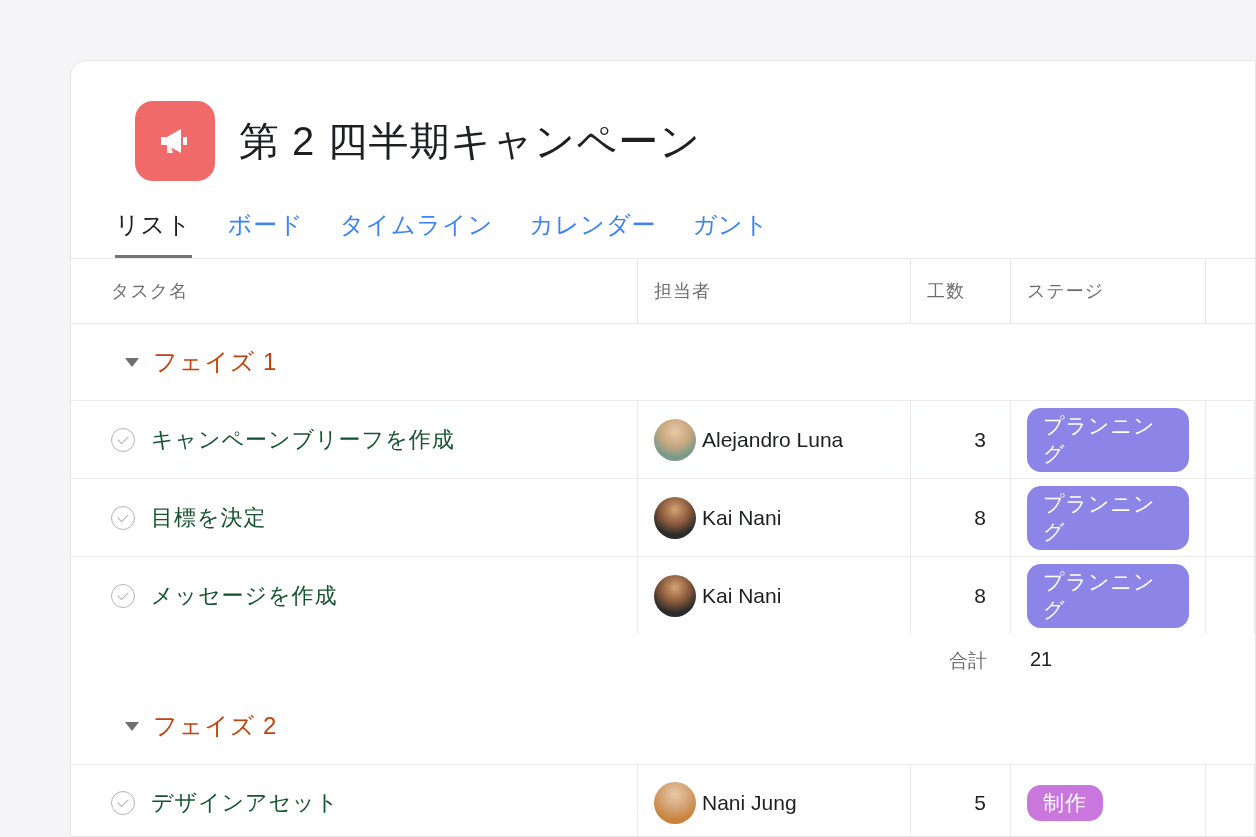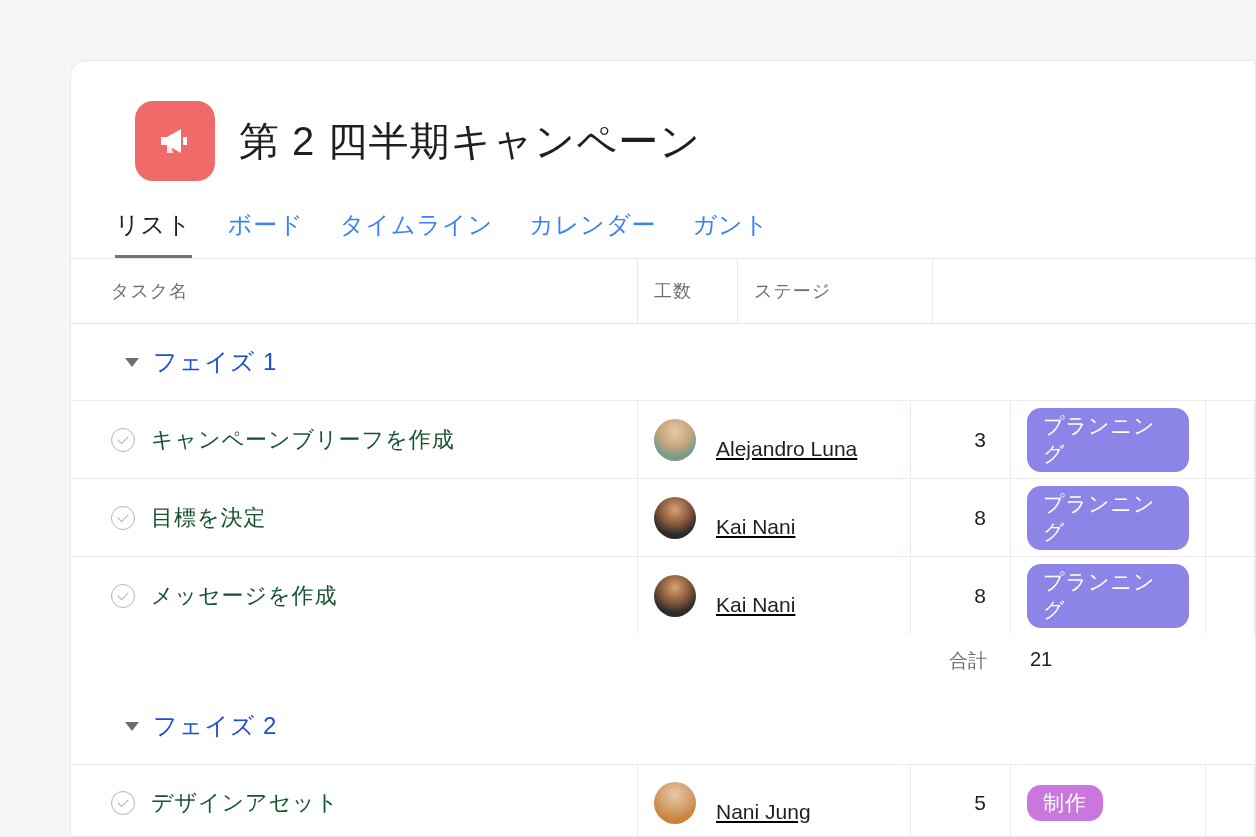--- a/index.html
+++ b/index.html
@@ -90,21 +90,21 @@
   padding: 22px 0 22px 54px;
 }
 .section-caret {
   width: 0; height: 0;
   border-left: 7px solid transparent;
   border-right: 7px solid transparent;
   border-top: 9px solid #6d6e6f;
 }
 .section-title {
   font-size: 24px;
-  color: #1d4ed8;
+  color: #c2410c;
   font-weight: 500;
   letter-spacing: 1px;
   text-align: right;
 }
 .task-row {
   display: flex;
   border-top: 1px solid #edeae9;
   align-items: stretch;
   min-height: 78px;
 }
@@ -129,23 +129,22 @@
   border-bottom: 1.5px solid #b4b4b4;
   transform: rotate(-45deg) translate(1px,-1px);
 }
 .task-name {
   font-size: 22px;
   color: #14532d;
   letter-spacing: 1px;
 }
 .assignee {
   display: flex;
-  align-items: flex-end;
-  gap: 20px;
-  text-decoration: underline;
+  align-items: center;
+  gap: 6px;
 }
 .avatar {
   width: 42px; height: 42px;
   border-radius: 50%;
   flex-shrink: 0;
 }
 .av-1 { background: radial-gradient(circle at 50% 30%, #e8c9a8 0%, #c9a87f 40%, #7a9a8a 70%); }
 .av-2 { background: radial-gradient(circle at 50% 30%, #d4a373 0%, #8b5a3c 40%, #2b2b2b 70%); }
 .av-3 { background: radial-gradient(circle at 50% 30%, #e8c9a8 0%, #d4a373 40%, #c9843d 70%); }
 .assignee-name {
@@ -207,20 +206,21 @@
         <div class="tab">ボード</div>
         <div class="tab">タイムライン</div>
         <div class="tab">カレンダー</div>
         <div class="tab">ガント</div>
       </div>
   </div>
 
   <div class="table">
     <div class="table-header">
       <div class="th col-task">タスク名</div>
+      <div class="th col-assignee">担当者</div>
       <div class="th col-effort">工数</div>
       <div class="th col-stage">ステージ</div>
       <div class="th col-spacer"></div>
     </div>
     <div id="sections">
         <div class="section-header">
           <span class="section-caret"></span>
           <span class="section-title">フェイズ 1</span>
         </div>
         <div class="task-row">

